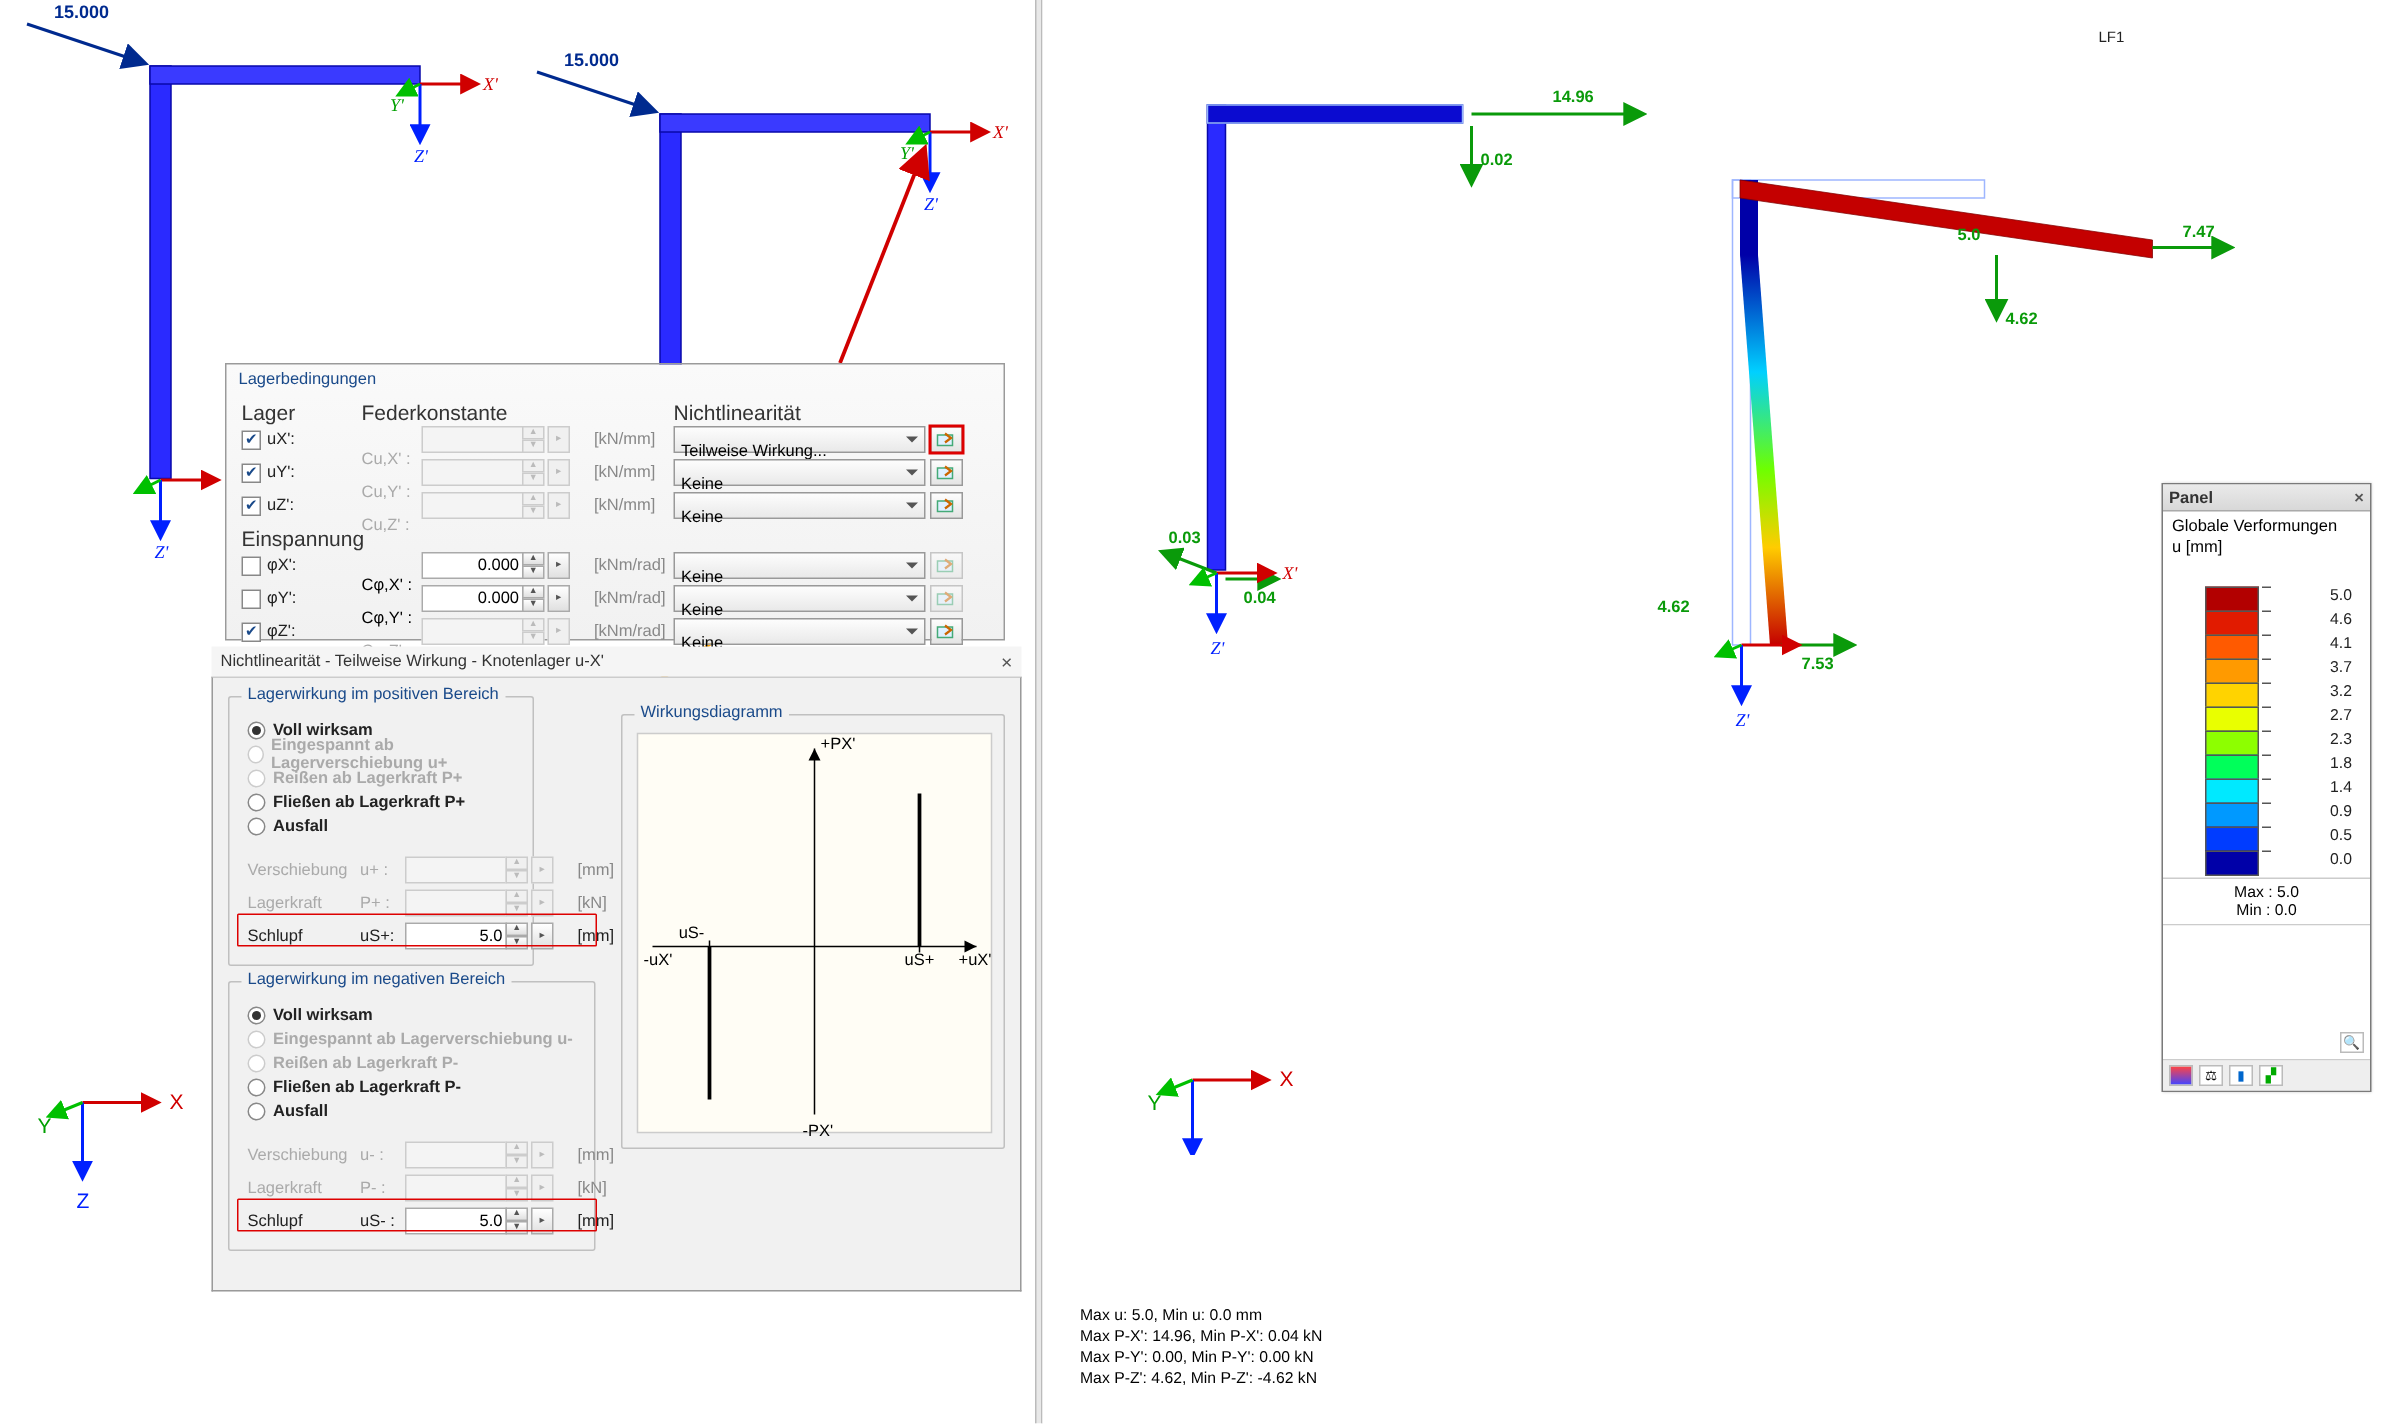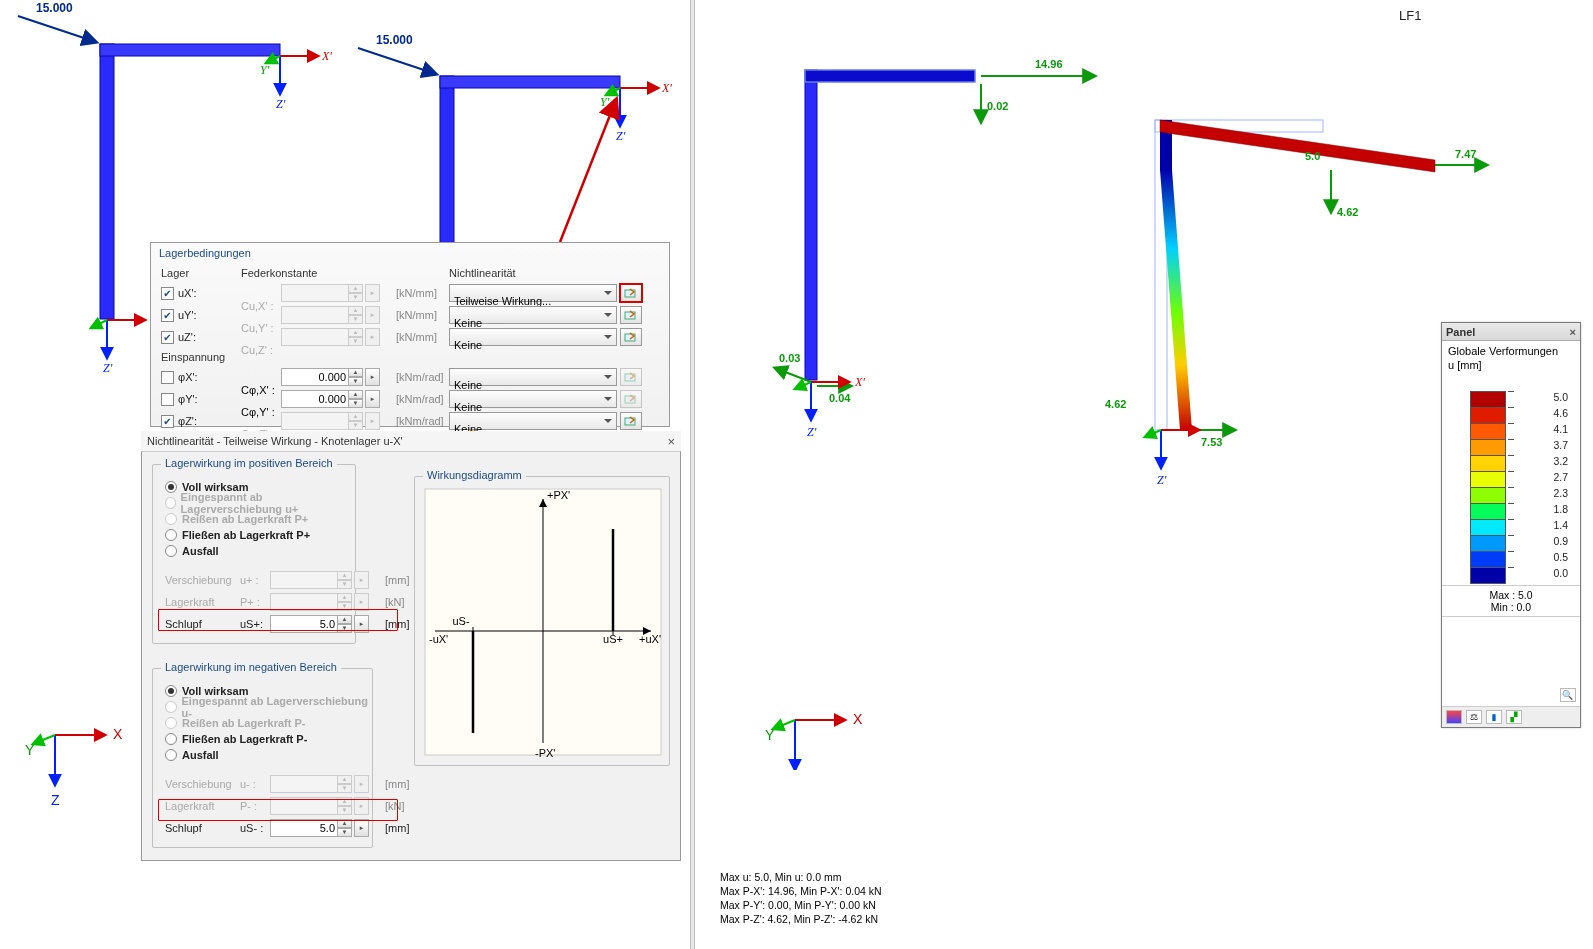--- a/index.html
+++ b/index.html
@@ -36,21 +36,21 @@
   .diag-lbl { font-size: 11px; fill: #000; font-family: Arial; }
 
   
   .dlg {
     position: absolute;
     background: linear-gradient(#fafafa,#f1f1f1);
     border: 1px solid #9a9a9a;
   }
   .dlg-lager { left: 150px; top: 242px; width: 520px; height: 185px; }
   .grp-title { position:absolute; left:8px; top:4px; color:#1a4a8a; font-size:11px; }
-  .col-hdr { position:absolute; color:#333; font-size:11px; }
+  .col-hdr { position:absolute; color:#333; font-size:14px; }
   .row { position:absolute; height:20px; display:flex; align-items:center; }
   .chk { width:13px; height:13px; border:1px solid #888; background:#fff; display:inline-flex; align-items:center; justify-content:center; margin-right:4px; font-size:10px; color:#1a4a8a;}
   .lbl { color:#222; font-size:11px; }
   .lbl-dis { color:#aaa; }
   .spring-lbl { font-family: Arial; font-size:11px;margin-top:26px; }
   .num-input {
     width:68px; height:18px; border:1px solid #aaa; background:#fff; font-size:11px;
     text-align:right; padding-right:2px; display:inline-block; line-height:16px;
   }
   .num-input.dis { background:#f4f4f4; color:#999; border-color:#ccc; }
@@ -104,21 +104,21 @@
   .panel-body { padding:4px 6px 2px 6px; background:#fff; border-bottom:1px solid #ccc; }
   .legend-row { position:relative; height:16px; text-align:right; padding-right:6px; font-size:10.5px; color:#222;}
   .legend-bar { position:absolute; left:22px; width:36px; top:0; bottom:-1px; border:1px solid #555;}
   .legend-tick { position:absolute; left:60px; width:6px; border-top:1px solid #555; }
   .panel-stats { background:#fff; text-align:center; padding:3px 0; font-size:10.5px; border-bottom:1px solid #ccc;}
   .panel-foot { height:20px; background:#eee; display:flex; align-items:center; padding:0 4px; gap:4px; position:relative;}
   .foot-btn { width:16px; height:14px; border:1px solid #bbb; background:#fff; font-size:9px; display:flex; align-items:center; justify-content:center;}
 
   .stats-text { position:absolute; left:720px; top:870px; font-size:10.5px; line-height:14px; color:#000; font-family:Arial;}
 
-  .right-header { position:absolute; left:700px; top:0; font-size:13px; color:#222; padding:8px 4px;}
+  .right-header { position:absolute; left:700px; top:0; font-size:10px; color:#222; padding:20px 4px;}
 
 </style>
 </head>
 <body>
 
 <div class="left-pane">
 
   <svg width="690" height="430" style="position:absolute;left:0;top:0">
     <defs>
       <marker id="arrR" viewBox="0 0 10 10" refX="8" refY="5" markerWidth="7" markerHeight="7" orient="auto">
@@ -432,21 +432,21 @@
 
       <text class="diag-lbl" x="130" y="18">+PX'</text>
       <text class="diag-lbl" x="118" y="276">-PX'</text>
       <text class="diag-lbl" x="44" y="144" text-anchor="middle">uS-</text>
       <text class="diag-lbl" x="196" y="162" text-anchor="middle">uS+</text>
       <text class="diag-lbl" x="222" y="162">+uX'</text>
       <text class="diag-lbl" x="12" y="162">-uX'</text>
     </svg>
   </div>
 
-  <div class="nl-group" style="left:10px; top:216px; width:221px; height:180px;">
+  <div class="nl-group" style="left:10px; top:202px; width:245px; height:180px;">
     <span class="nl-group-title">Lagerwirkung im negativen Bereich</span>
     <div class="radio-row" style="top:14px">
         <span class="radio sel"></span>
         <span class="lbl">Voll wirksam</span>
       </div>
     <div class="radio-row" style="top:30px">
         <span class="radio dis"></span>
         <span class="lbl lbl-dis">Eingespannt ab Lagerverschiebung u-</span>
       </div>
     <div class="radio-row" style="top:46px">

